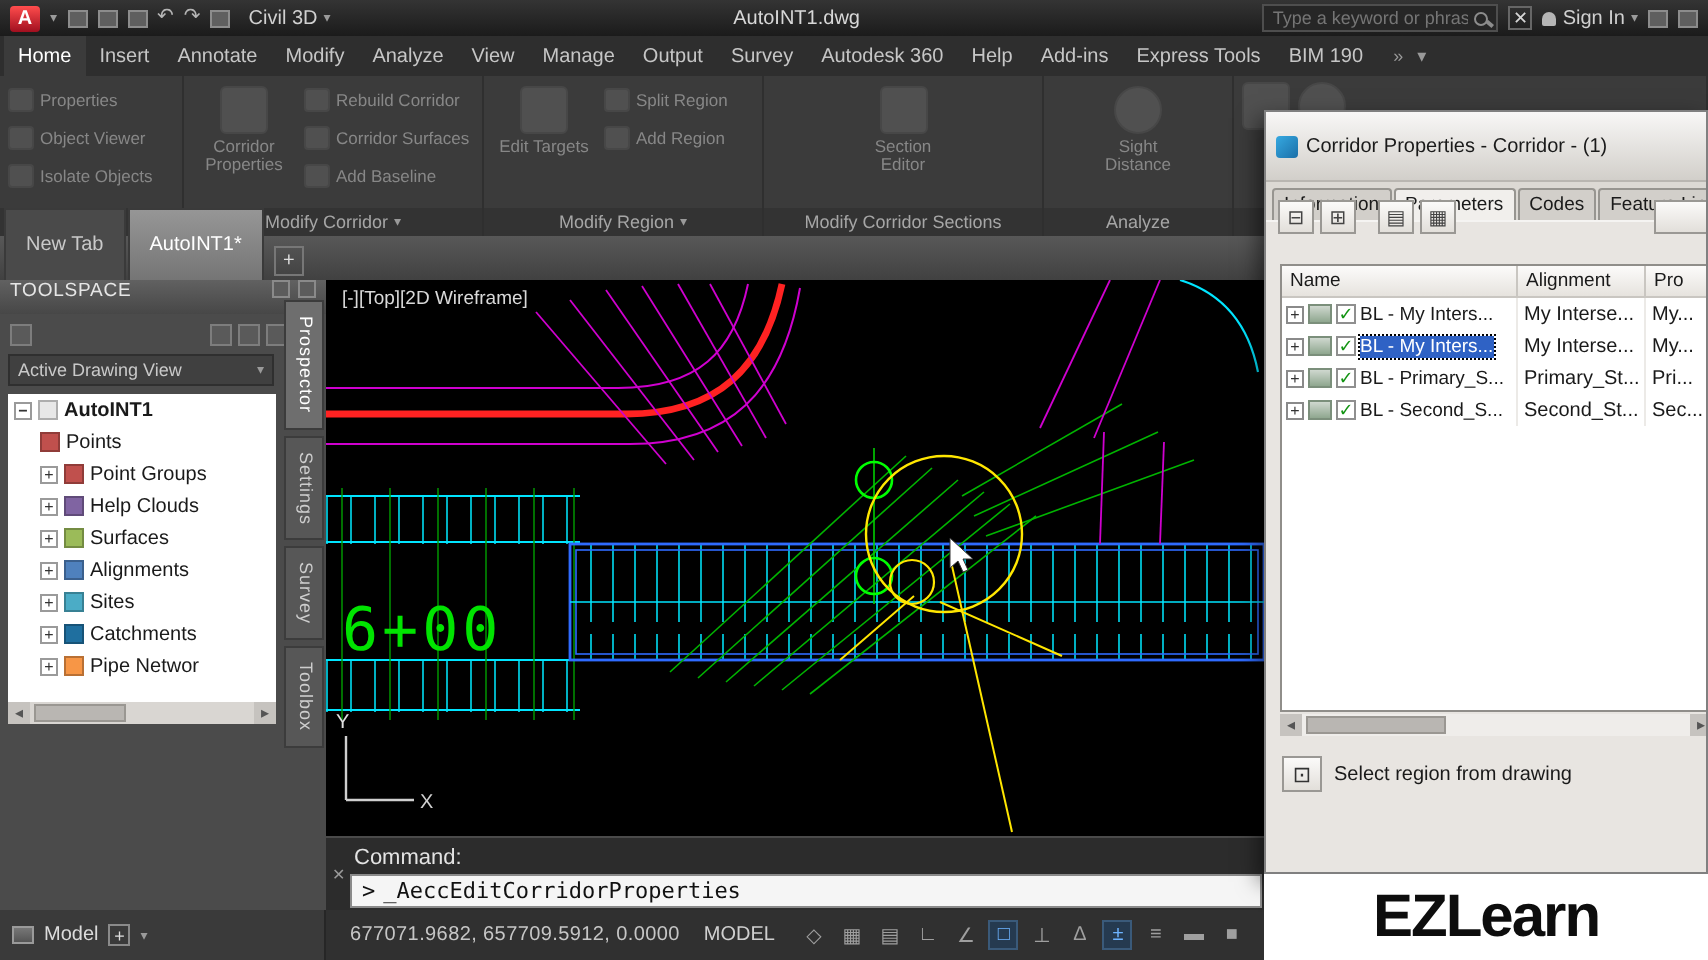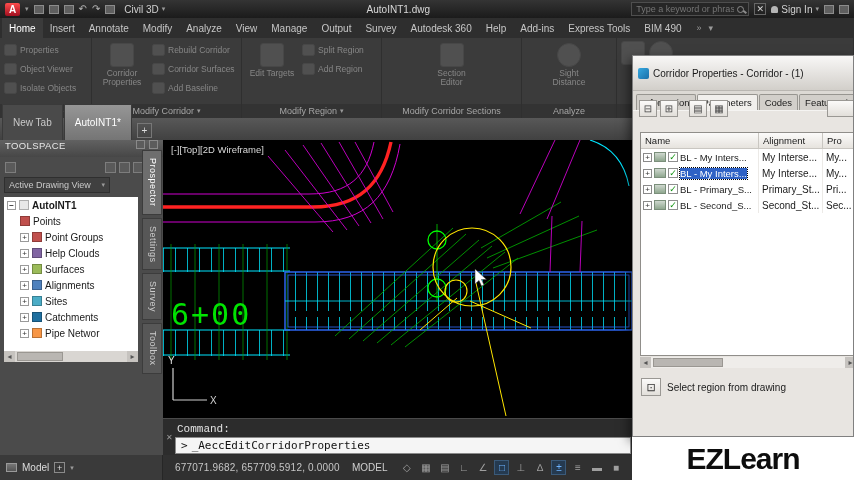--- a/index.html
+++ b/index.html
@@ -47,21 +47,21 @@
 .dtab.active{background:linear-gradient(#969696,#757575);color:#fff}
 .dplus{width:15px;height:15px;margin:0 0 2px 4px;border:1px solid #777;color:#ddd;font-size:10px;display:flex;align-items:center;justify-content:center}
 
 
 .toolspace{position:absolute;left:0;top:140px;width:163px;height:315px;background:#4b4b4b;z-index:2}
 .tshead{height:17px;background:linear-gradient(#616161,#474747);color:#e6e6e6;font-size:9.5px;display:flex;padding:0 5px;gap:4px;letter-spacing:.4px}
 .sp{flex:1}
 .hic{width:9px;height:9px;border:1px solid #8a8a8a;background:#5c5c5c;flex:none}
 .tsbar{height:20px;display:flex;align-items:center;gap:3px;padding:0 5px}
 .tic{width:11px;height:11px;border:1px solid #7d7d7d;background:#5a5a5a;flex:none}
-.tscombo{margin:0 4px;width:106px;height:16px;background:#404040;border:1px solid #2f2f2f;color:#c9c9c9;font-size:9px;display:flex;align-items:center;padding:0 4px;gap:3px}
+.tscombo{margin:0 4px;width:133px;height:16px;background:#404040;border:1px solid #2f2f2f;color:#c9c9c9;font-size:9px;display:flex;align-items:center;padding:0 4px;gap:3px}
 .tstree{position:absolute;left:4px;top:57px;width:134px;height:154px;background:#fff;font-size:10px;color:#1a1a1a;overflow:hidden}
 .trow{height:16px;display:flex;align-items:center;gap:3px;padding-left:3px;white-space:nowrap}
 .trow.child{padding-left:16px}
 .trow.root{font-weight:bold}
 .texp{width:9px;height:9px;border:1px solid #9a9a9a;background:#fff;color:#333;font-size:8px;line-height:7px;text-align:center;flex:none}
 .ti{width:10px;height:10px;flex:none;border:1px solid rgba(0,0,0,.25)}
 .tshs{position:absolute;left:4px;top:211px;width:134px;height:11px;background:#d9d6d2;display:flex;align-items:center}
 .hsb{width:11px;height:11px;background:#c6c3bf;color:#555;font-size:8px;display:flex;align-items:center;justify-content:center;flex:none}
 .hst{flex:1;position:relative;height:100%}
 .hsth{position:absolute;left:2px;top:1px;width:46px;height:9px;background:#b9b6b2;border:1px solid #9a9792}
@@ -70,21 +70,21 @@
 .vtab.active{background:#6e6e6e;color:#fff}
 
 
 .canvas{position:absolute;left:163px;top:140px;width:469px;height:278px;background:#000;z-index:1}
 .vpc{position:absolute;left:8px;top:4px;color:#d9d9d9;font-size:9.5px;z-index:2}
 .canvas svg{position:absolute;left:0;top:0}
 
 
 .cmd{position:absolute;left:163px;top:418px;width:469px;height:37px;background:#2c2c2c;border-top:1px solid #4a4a4a;z-index:1}
 .cmdclose{position:absolute;left:3px;top:14px;color:#9a9a9a;font-size:8px}
-.cmd1{position:absolute;left:14px;top:2px;height:15px;color:#e3e3e3;font-size:11px;font-family:Liberation Mono, monospace;display:flex;align-items:center}
+.cmd1{position:absolute;left:14px;top:2px;height:15px;color:#e3e3e3;font-size:11px;font-family:Liberation Sans, sans-serif;display:flex;align-items:center}
 .cmd2{position:absolute;left:12px;top:18px;right:1px;height:17px;background:#f5f5f5;border:1px solid #8a8a8a;color:#111;font-size:11px;font-family:"DejaVu Sans Mono",monospace;display:flex;align-items:center;gap:4px;padding:0 5px}
 
 
 .status{position:absolute;left:0;top:455px;width:854px;height:25px;background:#303030;display:flex;align-items:center;font-size:10px;color:#b9b9b9;z-index:2}
 .marea{width:163px;height:100%;background:#3a3a3a;border-right:1px solid #262626;display:flex;align-items:center;gap:5px;padding:0 6px;color:#dcdcdc;flex:none}
 .mgrid{width:11px;height:9px;border:1px solid #9a9a9a;background:linear-gradient(#777,#555)}
 .mplus{width:11px;height:11px;border:1px solid #8a8a8a;display:flex;align-items:center;justify-content:center;font-size:9px;color:#ddd}
 .coords{margin-left:12px;color:#c6c6c6;letter-spacing:.2px;white-space:nowrap}
 .smode{margin-left:12px;color:#cfcfcf}
 .sicons{display:flex;gap:4px;margin-left:12px}
@@ -160,21 +160,21 @@
   <span class="rtab">Modify</span>
   <span class="rtab">Analyze</span>
   <span class="rtab">View</span>
   <span class="rtab">Manage</span>
   <span class="rtab">Output</span>
   <span class="rtab">Survey</span>
   <span class="rtab">Autodesk 360</span>
   <span class="rtab">Help</span>
   <span class="rtab">Add-ins</span>
   <span class="rtab">Express Tools</span>
-  <span class="rtab">BIM 490</span>
+  <span class="rtab">BIM 190</span>
   <span class="rtab-extra">
     <span>»</span>
     <span>▾</span>
   </span>
 </div>
 
 <div class="ribbon">
   <div class="panel" style="width:92px">
     <div class="pc col">
       <div class="bsm">

